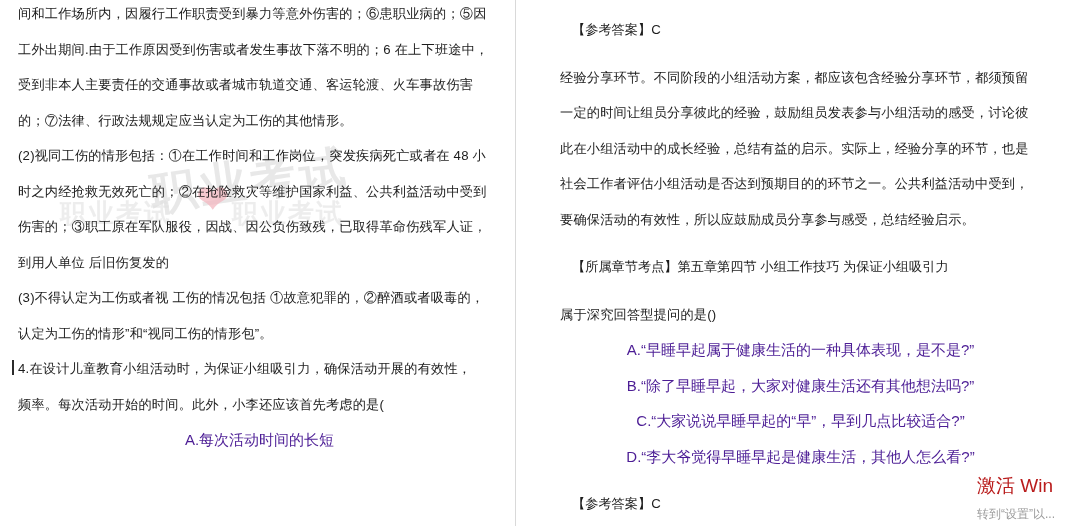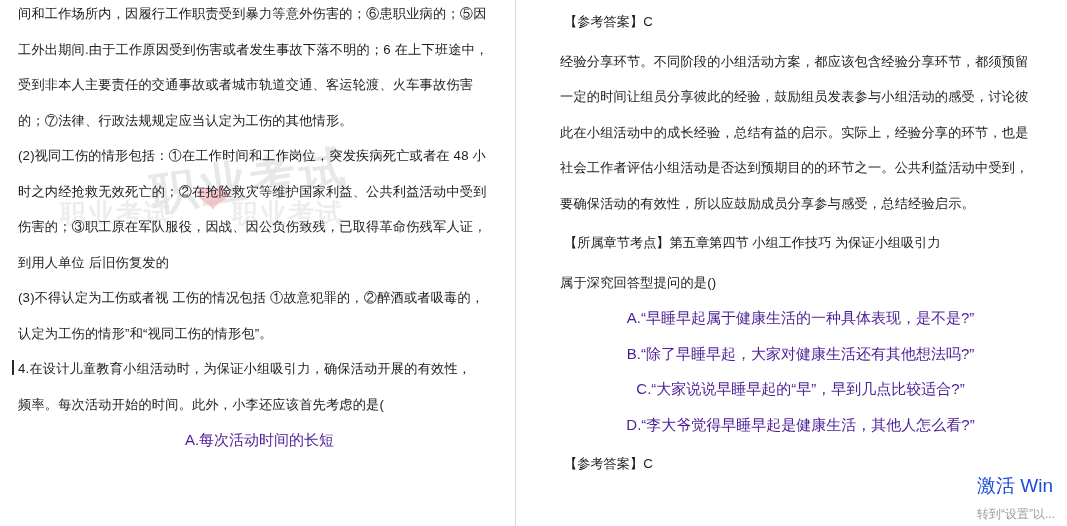--- a/index.html
+++ b/index.html
@@ -53,21 +53,21 @@
   }
   .para.first {
     margin-top: 0;
   }
   .col-left .para.first {
     margin-top: -4px;
   }
   .ans-head {
     font-size: 13.2px;
     line-height: 35.5px;
-    margin: 4px;
+    margin: 12px;
     color: #1c1c1c;
     position: relative;
     z-index: 2;
   }
   .opt {
     font-size: 15px;
     line-height: 35.5px;
     margin: 0;
     color: #4c1d95;
     position: relative;
@@ -125,21 +125,21 @@
     position: absolute;
     right: 12px;
     bottom: 4px;
     z-index: 3;
     text-align: left;
     color: #8a8a8a;
     pointer-events: none;
   }
   .activate .act-title {
     font-size: 19px;
-    color: #1d4ed8;
+    color: #b91c1c;
     line-height: 24px;
     font-family: "Liberation Sans", sans-serif;
   }
   .activate .act-sub {
     font-size: 12px;
     color: #9a9a9a;
     line-height: 16px;
     font-family: "Liberation Sans", sans-serif;
     margin-top: 8px;
   }

